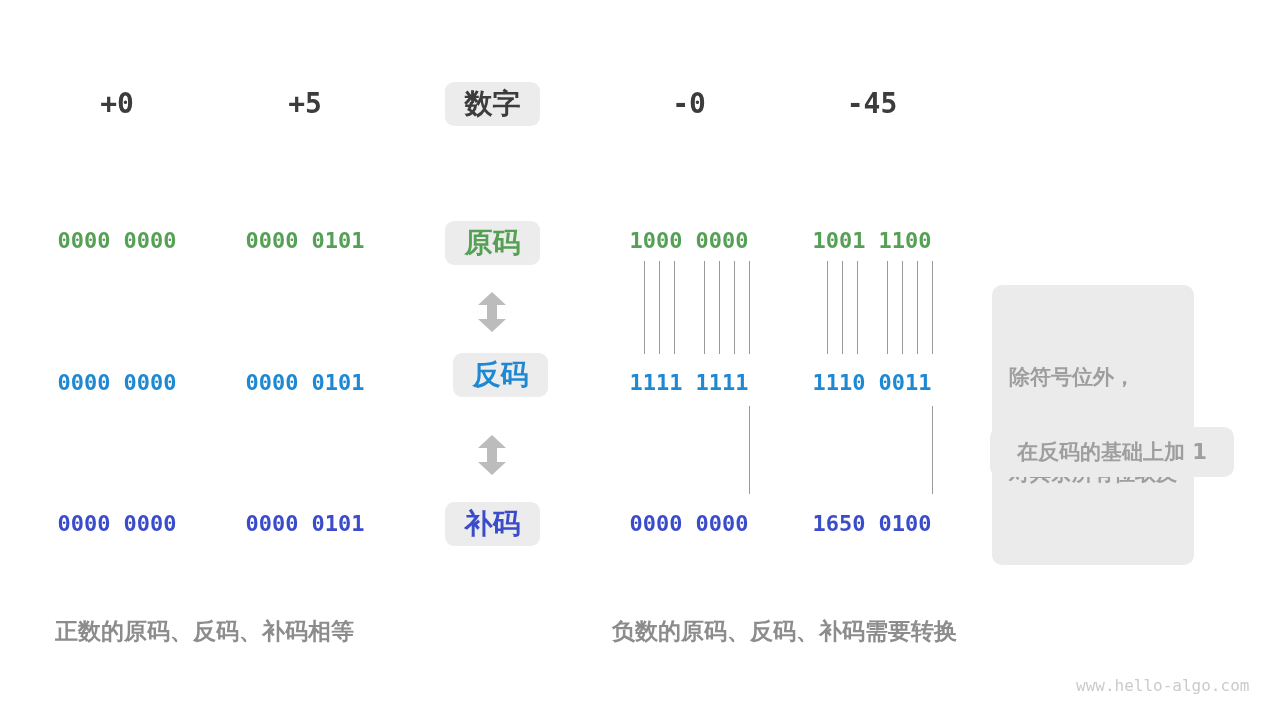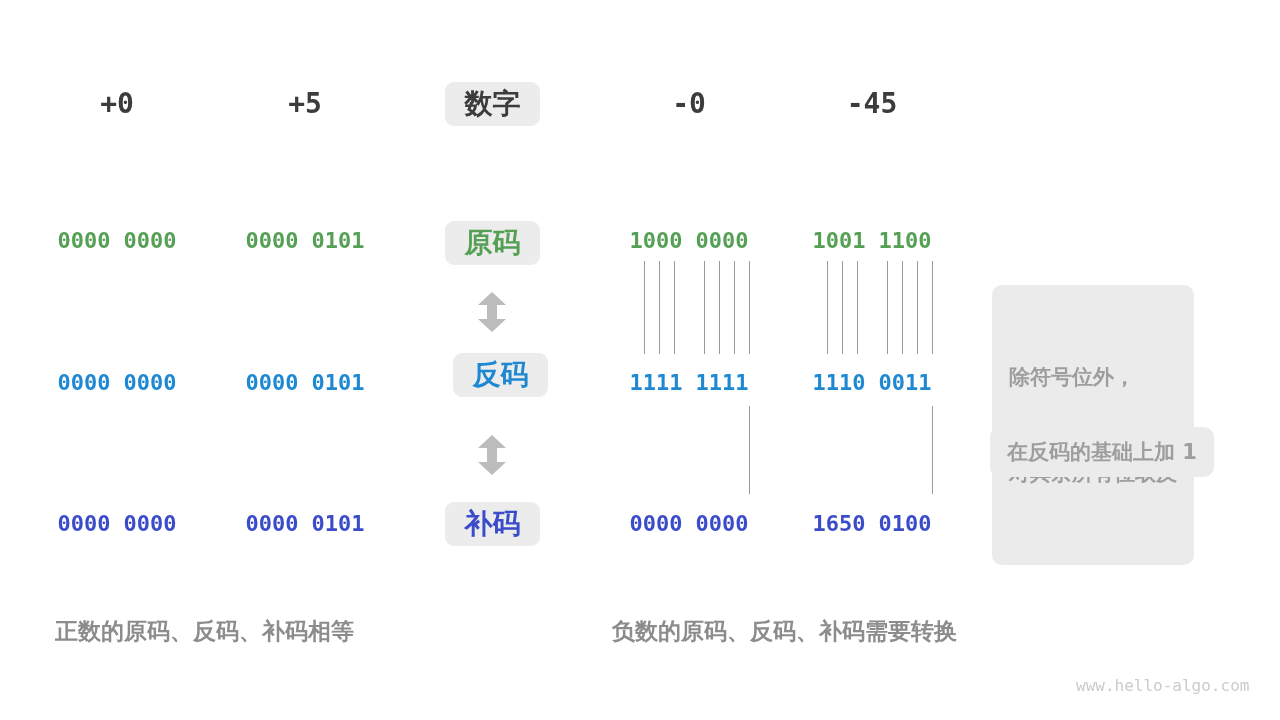--- a/index.html
+++ b/index.html
@@ -34,21 +34,21 @@
   
   .arrow{position:absolute;left:476px;width:32px;height:40px;}
   .arrow1{top:292px;} .arrow2{top:435px;}
   
   .note{
     position:absolute;background:var(--annotation_bg);color:var(--annotation_text);
     border-radius:10px;font-size:21px;font-weight:bold;line-height:32px;
     padding:12px 17px;white-space:pre;
   }
   .note1{left:992px;top:265px;margin-top:20px;}
-  .note2{left:990px;top:427px;padding:9px 17px;}
+  .note2{left:990px;top:427px;padding:9px 27px;}
   
   .caption{position:absolute;top:616px;font-size:23px;font-weight:bold;color:var(--caption_text);white-space:nowrap;}
   .cap-pos{left:55px;} .cap-neg{left:612px;}
   
   .watermark{position:absolute;left:1076px;top:676px;font-size:16px;color:var(--watermark_text);text-align:right;}
 </style>
 </head>
 <body>
 
 <div class="canvas">

